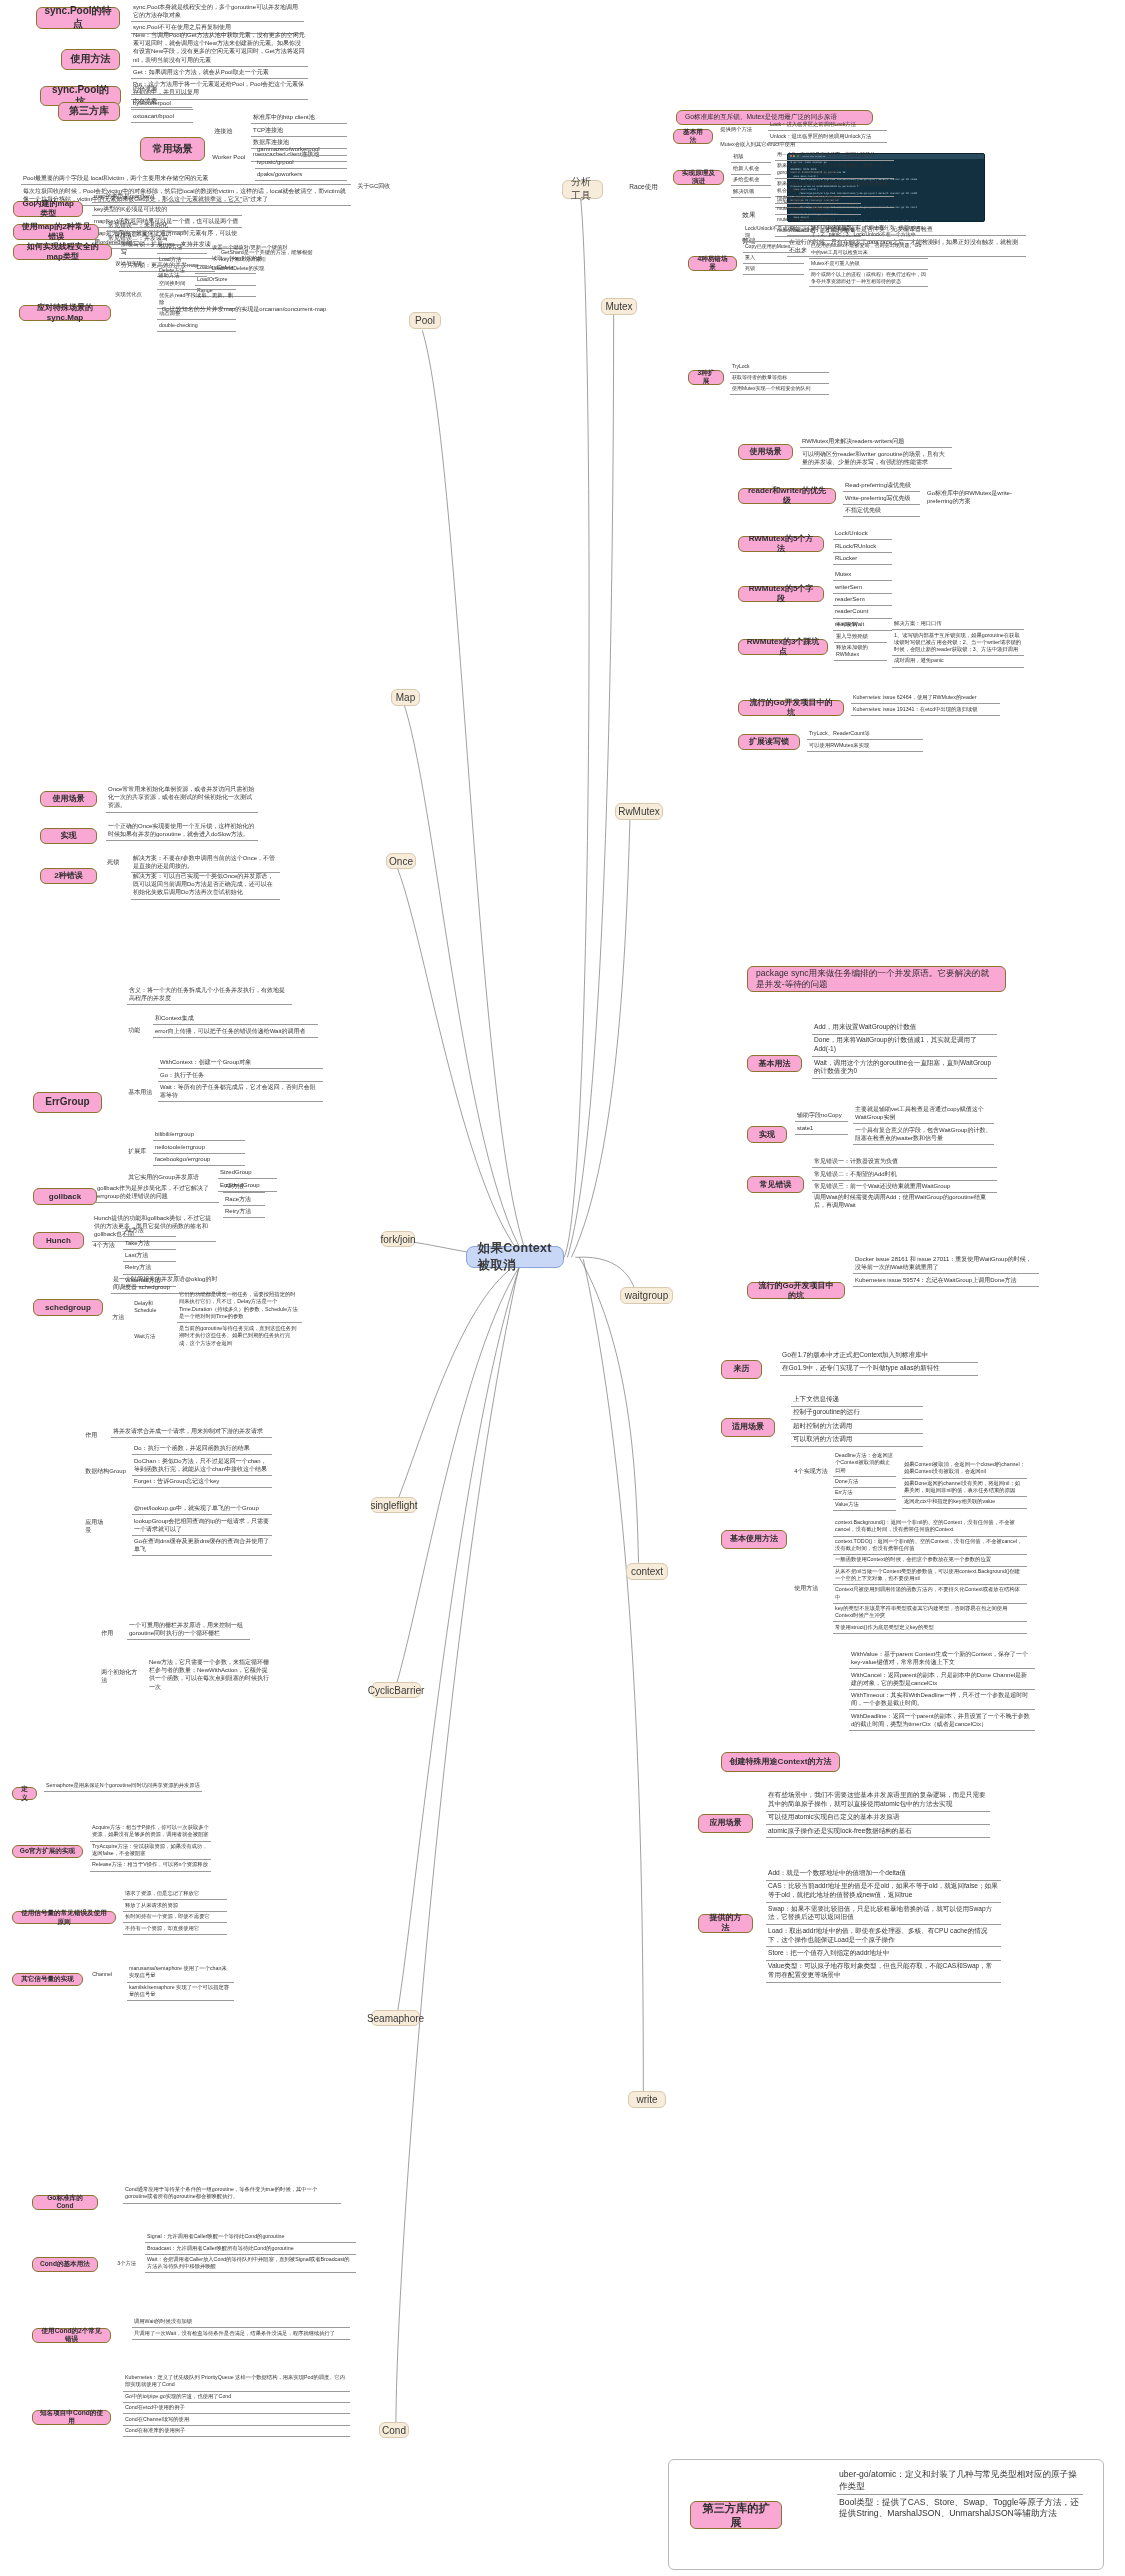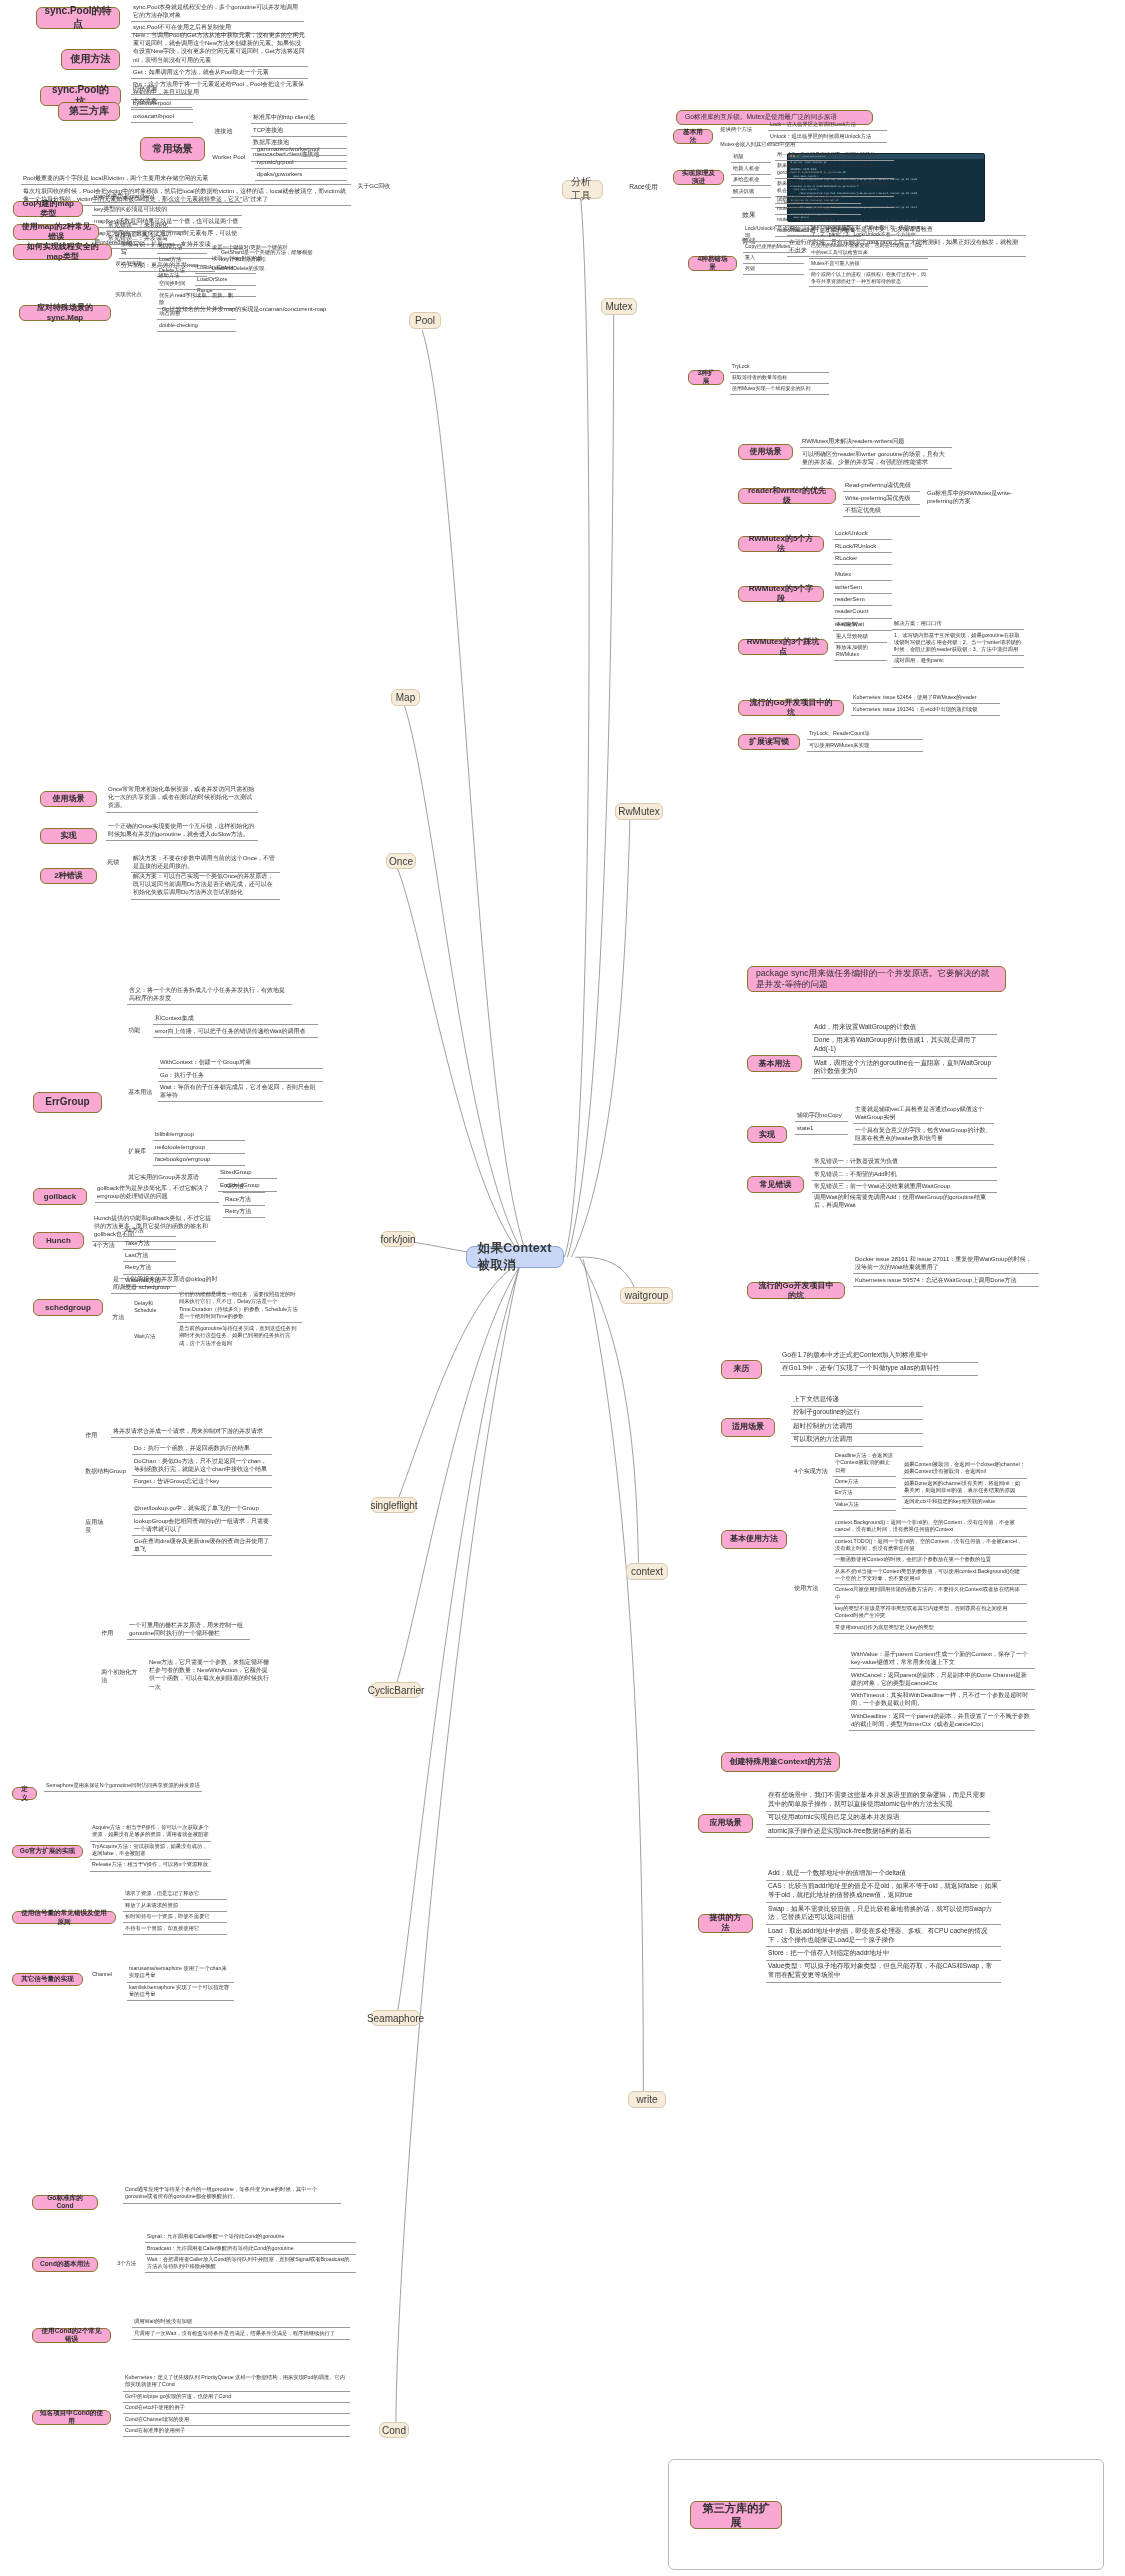--- a/index.html
+++ b/index.html
@@ -219,21 +219,21 @@
     <span class="leaf">bilibili/errgroup</span>
     <span class="leaf">neilotoole/errgroup</span>
     <span class="leaf">facebookgo/errgroup</span>
   </div>
   <div class="node plain s" style="left:127px;top:1173px;width:87px;">其它实用的Group并发原语</div>
   <div class="node" style="left:218px;top:1167px;width:59px;">
     <span class="leaf">SizedGroup</span>
     <span class="leaf">ErrSizedGroup</span>
   </div>
 
-  <div class="node sub small" style="left:33px;top:1188px;width:54px;height:17px;">gollback</div>
+  <div class="node sub small" style="left:33px;top:1188px;width:64px;height:17px;">gollback</div>
   <div class="node leaf" style="left:95px;top:1183px;width:124px;">gollback作为是异步简化库，不过它解决了errgroup的处理错误的问题</div>
   <div class="node" style="left:223px;top:1181px;width:42px;">
     <span class="leaf">All方法</span>
     <span class="leaf">Race方法</span>
     <span class="leaf">Retry方法</span>
   </div>
 
   <div class="node sub small" style="left:33px;top:1232px;width:51px;height:17px;">Hunch</div>
   <div class="node leaf" style="left:92px;top:1213px;width:124px;">Hunch提供的功能和gollback类似，不过它提供的方法更多，而且它提供的函数的签名和gollback也不同</div>
   <div class="node plain s" style="left:92px;top:1241px;width:26.4px;">4个方法</div>
@@ -556,15 +556,19 @@
     <span class="leaf m">Add：就是一个数那地址中的值增加一个delta值</span>
     <span class="leaf m">CAS：比较当前addr地址里的值是不是old，如果不等于old，就返回false；如果等于old，就把此地址的值替换成new值，返回true</span>
     <span class="leaf m">Swap：如果不需要比较旧值，只是比较粗暴地替换的话，就可以使用Swap方法，它替换后还可以返回旧值</span>
     <span class="leaf m">Load：取出addr地址中的值，即使在多处理器、多核、有CPU cache的情况下，这个操作也能保证Load是一个原子操作</span>
     <span class="leaf m">Store：把一个值存入到指定的addr地址中</span>
     <span class="leaf m">Value类型：可以原子地存取对象类型，但也只能存取，不能CAS和Swap，常常用在配置变更等场景中</span>
   </div>
 
   <div class="node groupbox" style="left:668px;top:2459px;width:436px;height:111px;"></div>
   <div class="node sub" style="left:690px;top:2501px;width:92px;height:28px;font-size:11.2px;">第三方库的扩展</div>
+  <div class="node" style="left:837px;top:2468px;width:246px;">
+    <span class="leaf xl">uber-go/atomic：定义和封装了几种与常见类型相对应的原子操作类型</span>
+    <span class="leaf xl nb">Bool类型：提供了CAS、Store、Swap、Toggle等原子方法，还提供String、MarshalJSON、UnmarshalJSON等辅助方法</span>
+  </div>
 
 </div>
 
 
 </body></html>

